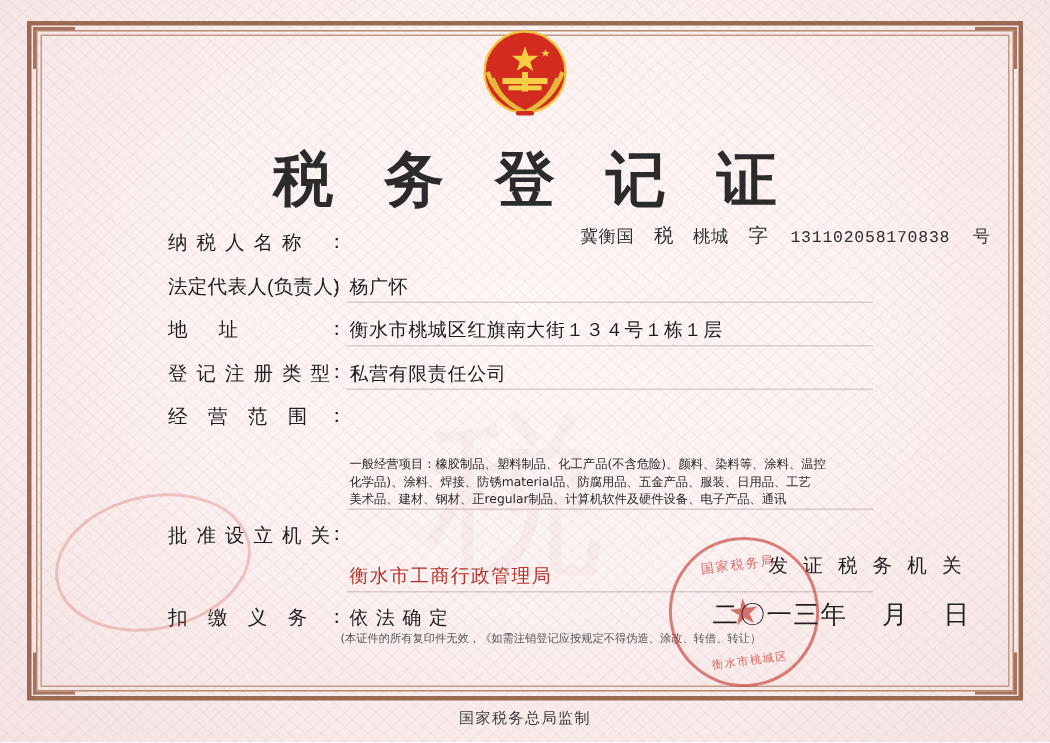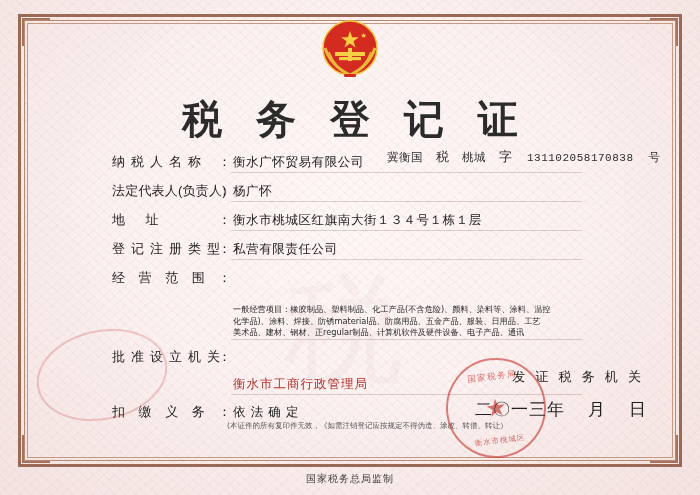--- a/index.html
+++ b/index.html
@@ -308,21 +308,20 @@
     <span class="zi">字</span>
     <span class="num">131102058170838</span>
     <span class="hao">号</span>
   </div>
 
   <div class="fields">
 
     <div class="row">
       <div class="label sp3">纳 税 人 名 称</div>
       <div class="colon">：</div>
-      <div class="value">衡水广怀贸易有限公司</div>
     </div>
 
     <div class="row">
       <div class="label" style="letter-spacing:0.2px;">法定代表人(负责人)</div>
       <div class="colon">：</div>
       <div class="value">杨广怀</div>
     </div>
 
     <div class="row">
       <div class="label sp1">地 址</div>

